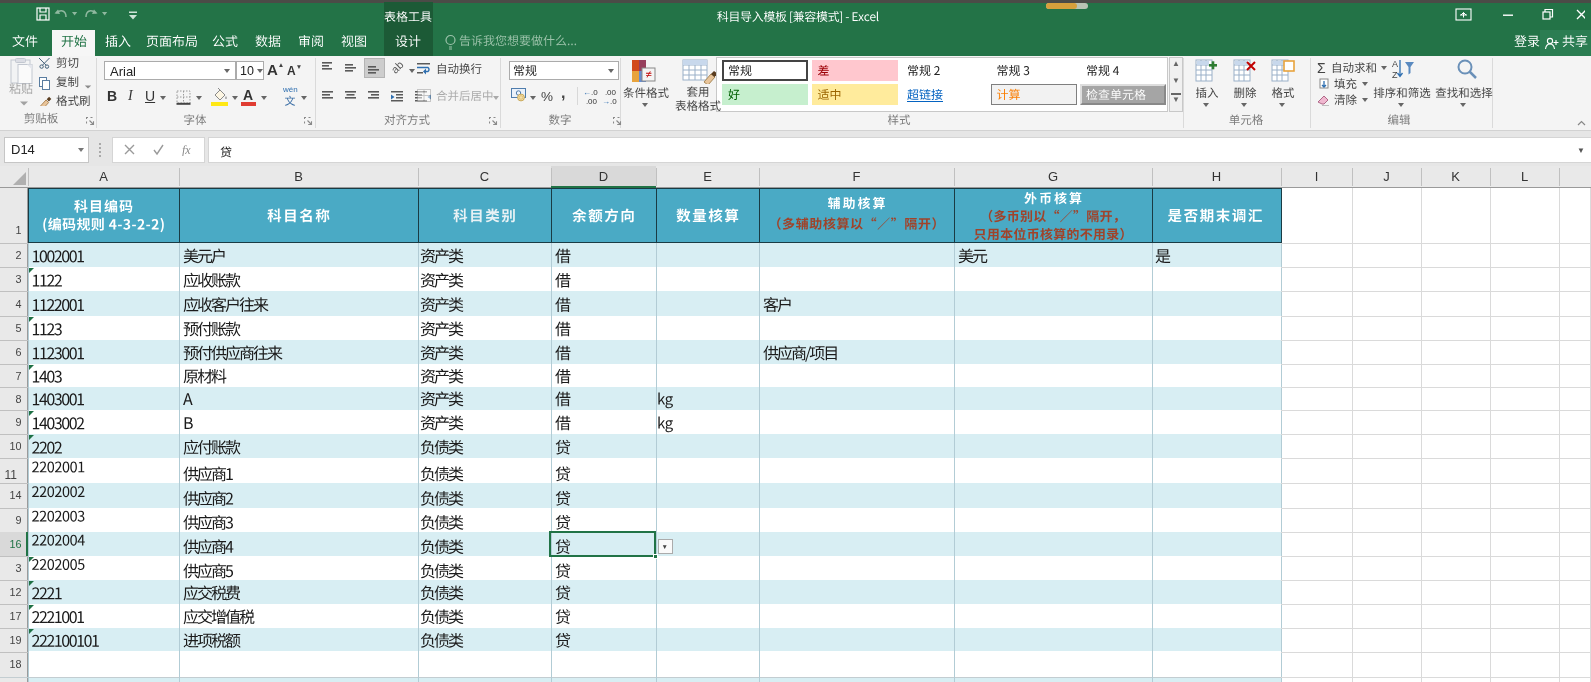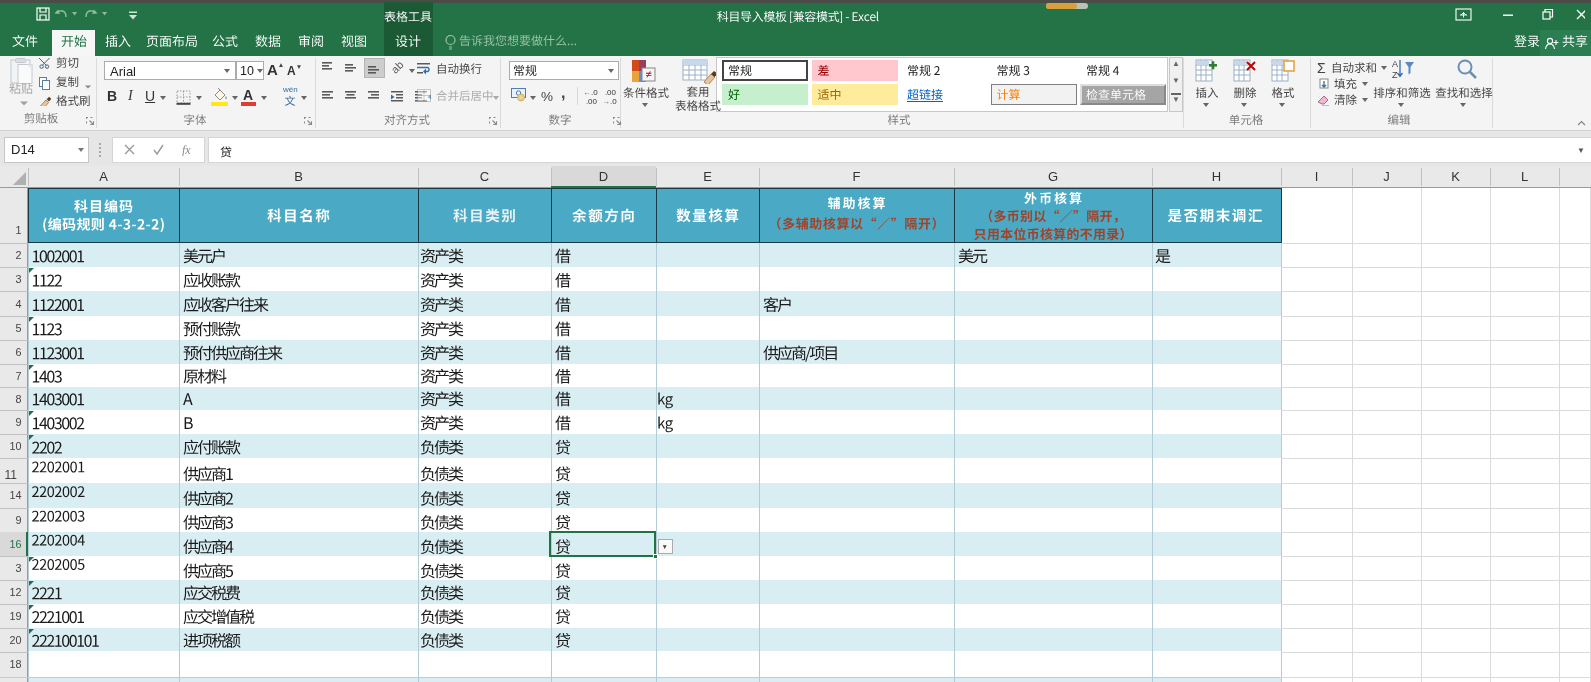--- a/index.html
+++ b/index.html
@@ -395,23 +395,23 @@
 <div style="left:0;top:531.5px;width:28px;height:1px;background:#c0c0c0"></div>
 <div class="lat" style="left:0;top:513.5px;width:21.5px;text-align:right;font-size:10.8px;color:#444">9</div>
 <div style="left:0;top:531.5px;width:28px;height:24.3px;background:#d9d9d9;border-right:2px solid #217346"></div>
 <div style="left:0;top:555.8px;width:28px;height:1px;background:#c0c0c0"></div>
 <div class="lat" style="left:0;top:537.6px;width:21.5px;text-align:right;font-size:10.8px;color:#217346">16</div>
 <div style="left:0;top:580.0px;width:28px;height:1px;background:#c0c0c0"></div>
 <div class="lat" style="left:0;top:561.9px;width:21.5px;text-align:right;font-size:10.8px;color:#444">3</div>
 <div style="left:0;top:604.0px;width:28px;height:1px;background:#c0c0c0"></div>
 <div class="lat" style="left:0;top:586.0px;width:21.5px;text-align:right;font-size:10.8px;color:#444">12</div>
 <div style="left:0;top:627.8px;width:28px;height:1px;background:#c0c0c0"></div>
-<div class="lat" style="left:0;top:609.9px;width:21.5px;text-align:right;font-size:10.8px;color:#444">19</div>
+<div class="lat" style="left:0;top:609.9px;width:21.5px;text-align:right;font-size:10.8px;color:#444">17</div>
 <div style="left:0;top:651.5px;width:28px;height:1px;background:#c0c0c0"></div>
-<div class="lat" style="left:0;top:633.6px;width:21.5px;text-align:right;font-size:10.8px;color:#444">20</div>
+<div class="lat" style="left:0;top:633.6px;width:21.5px;text-align:right;font-size:10.8px;color:#444">19</div>
 <div style="left:0;top:676.6px;width:28px;height:1px;background:#c0c0c0"></div>
 <div class="lat" style="left:0;top:658.0px;width:21.5px;text-align:right;font-size:10.8px;color:#444">18</div>
 <div style="left:28px;top:188px;width:1253px;height:55.5px;background:#4aaac5;border-top:1.5px solid #1a3b44;border-bottom:2px solid #1a3b44"></div>
 <div style="left:28px;top:188px;width:1px;height:55px;background:#1a3b44"></div>
 <div style="left:179px;top:188px;width:1px;height:55px;background:#1a3b44"></div>
 <div style="left:418px;top:188px;width:1px;height:55px;background:#1a3b44"></div>
 <div style="left:551px;top:188px;width:1px;height:55px;background:#1a3b44"></div>
 <div style="left:656px;top:188px;width:1px;height:55px;background:#1a3b44"></div>
 <div style="left:759px;top:188px;width:1px;height:55px;background:#1a3b44"></div>
 <div style="left:954px;top:188px;width:1px;height:55px;background:#1a3b44"></div>

